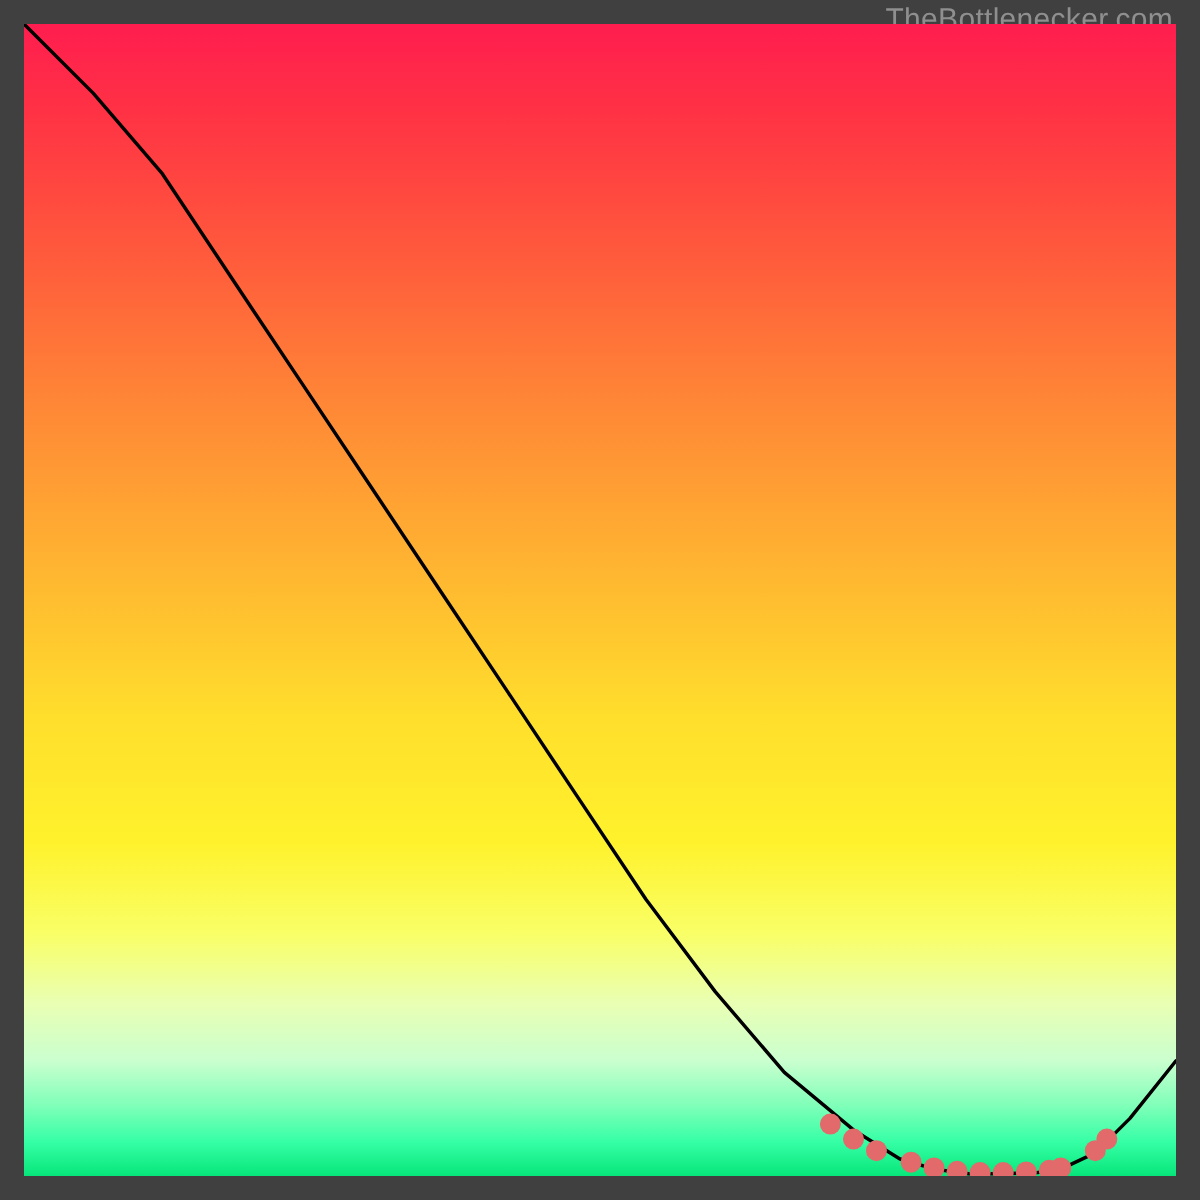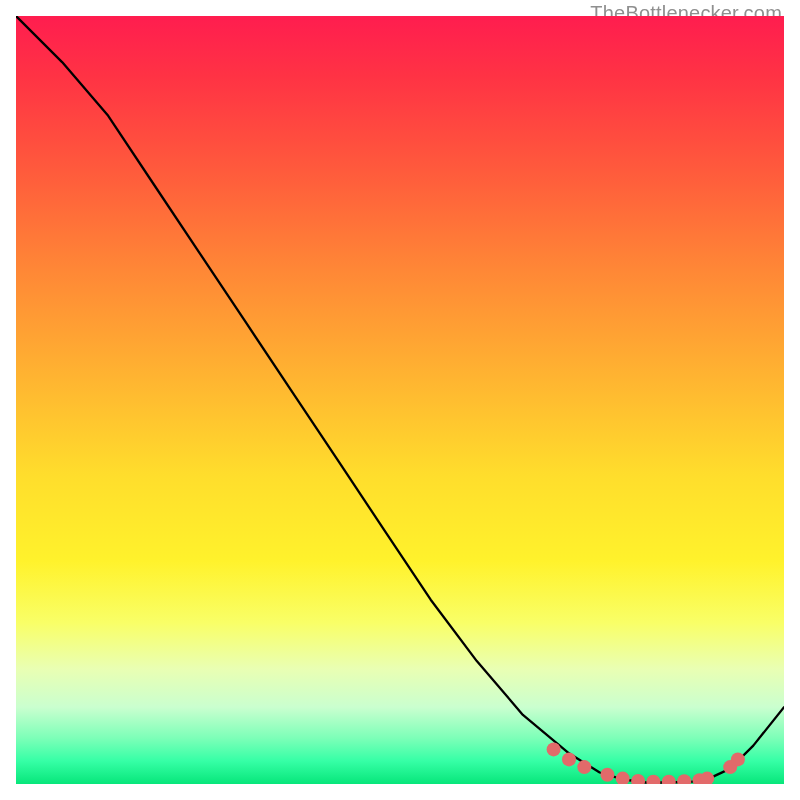--- a/index.html
+++ b/index.html
@@ -8,21 +8,21 @@
     width: 800px;
     height: 800px;
     background: #000;
     overflow: hidden;
     font-family: Arial, Helvetica, sans-serif;
   }
   .stage {
     position: relative;
     width: 800px;
     height: 800px;
-    background: #ffffff;
+    background: #404040;
   }
   .plot {
     position: absolute;
     left: 16px;
     top: 16px;
     width: 768px;
     height: 768px;
     
     background: linear-gradient(
       to bottom,

